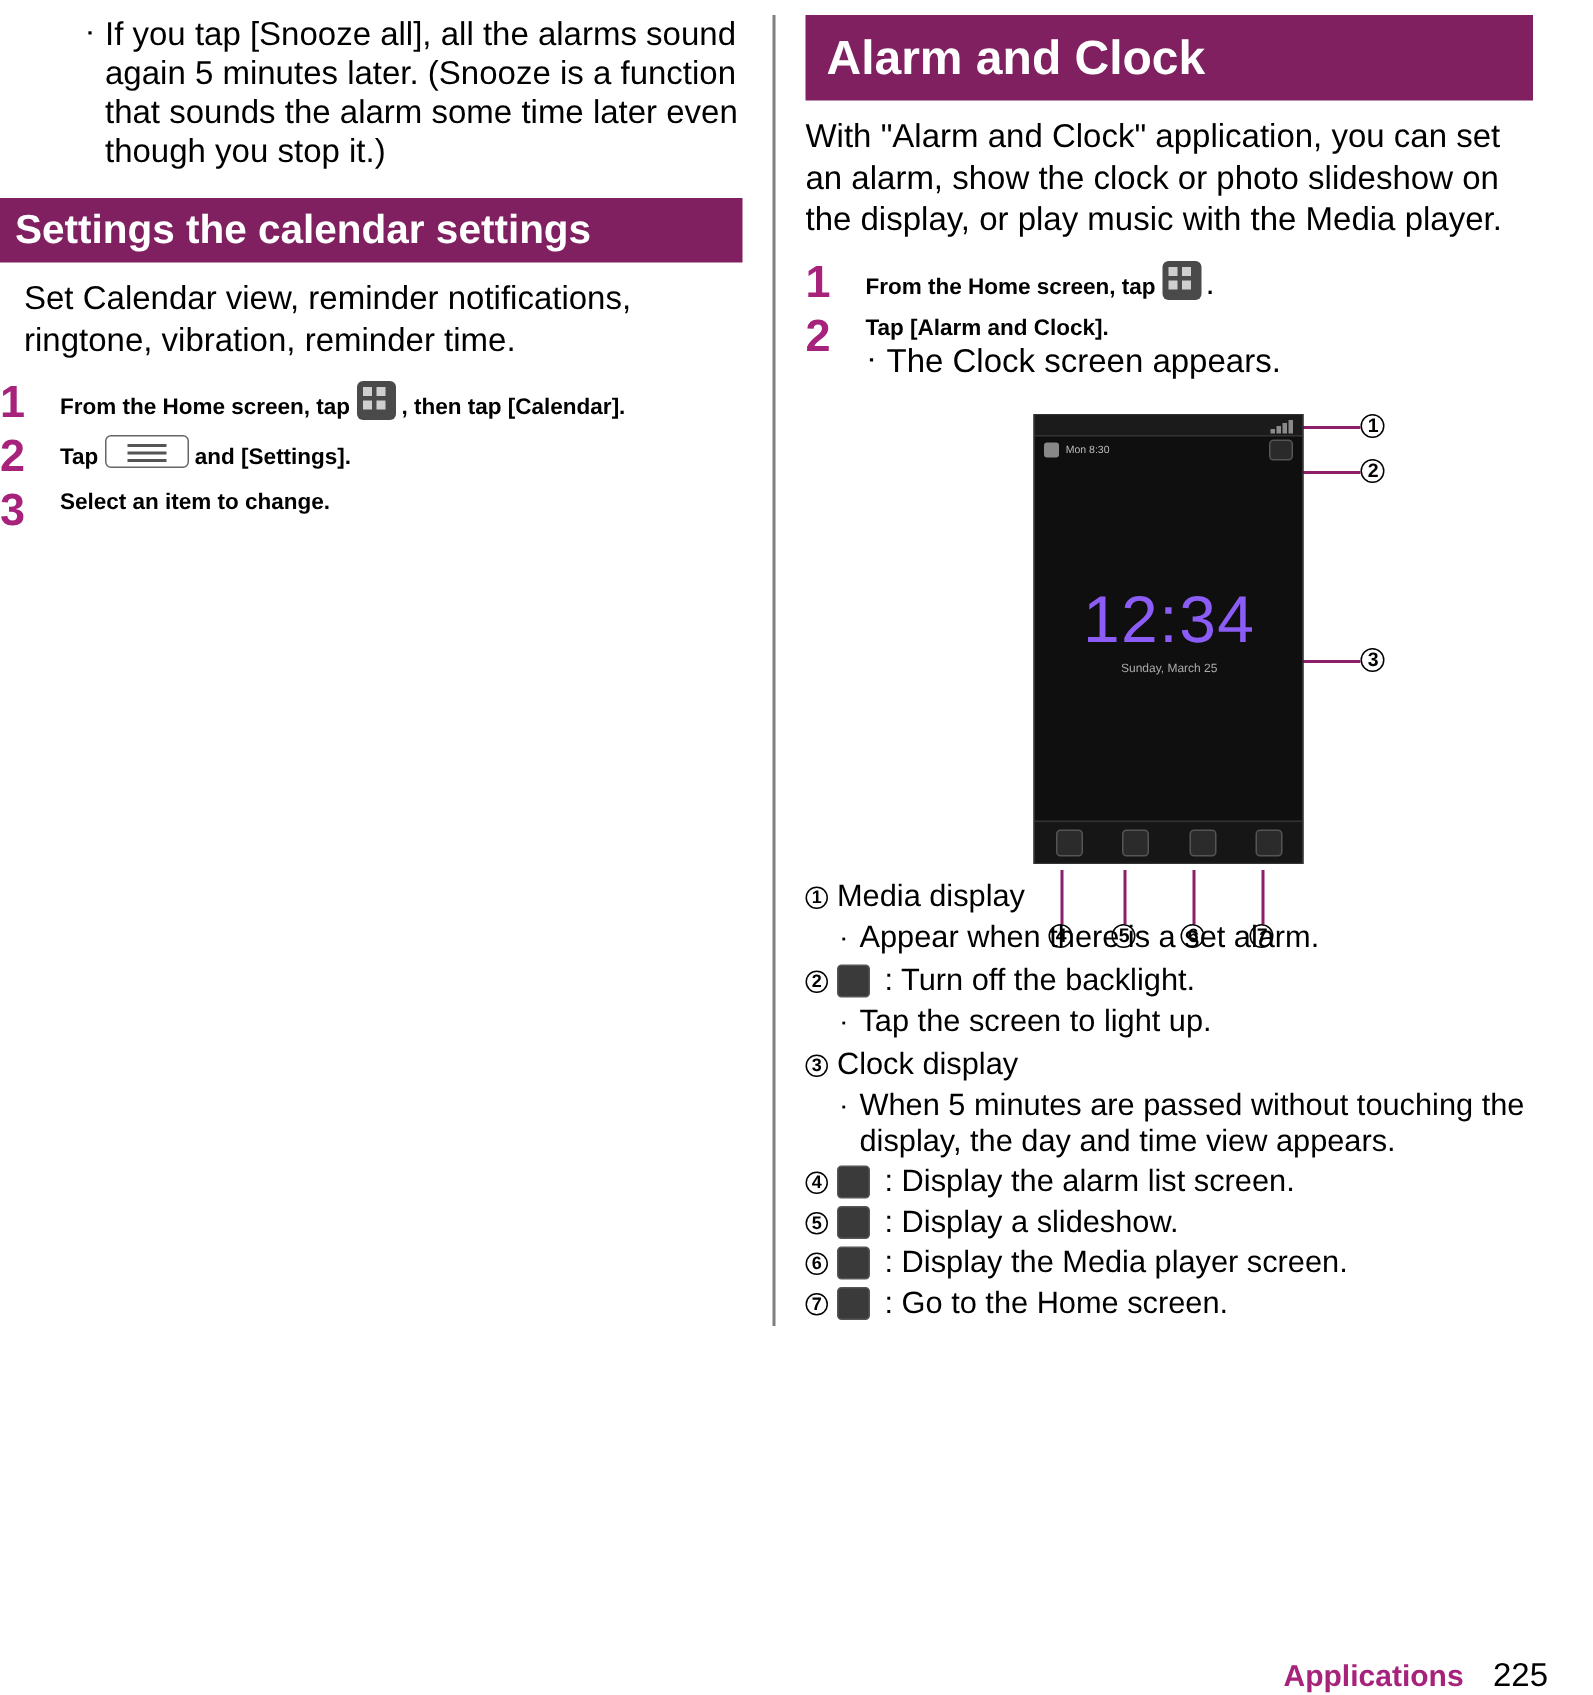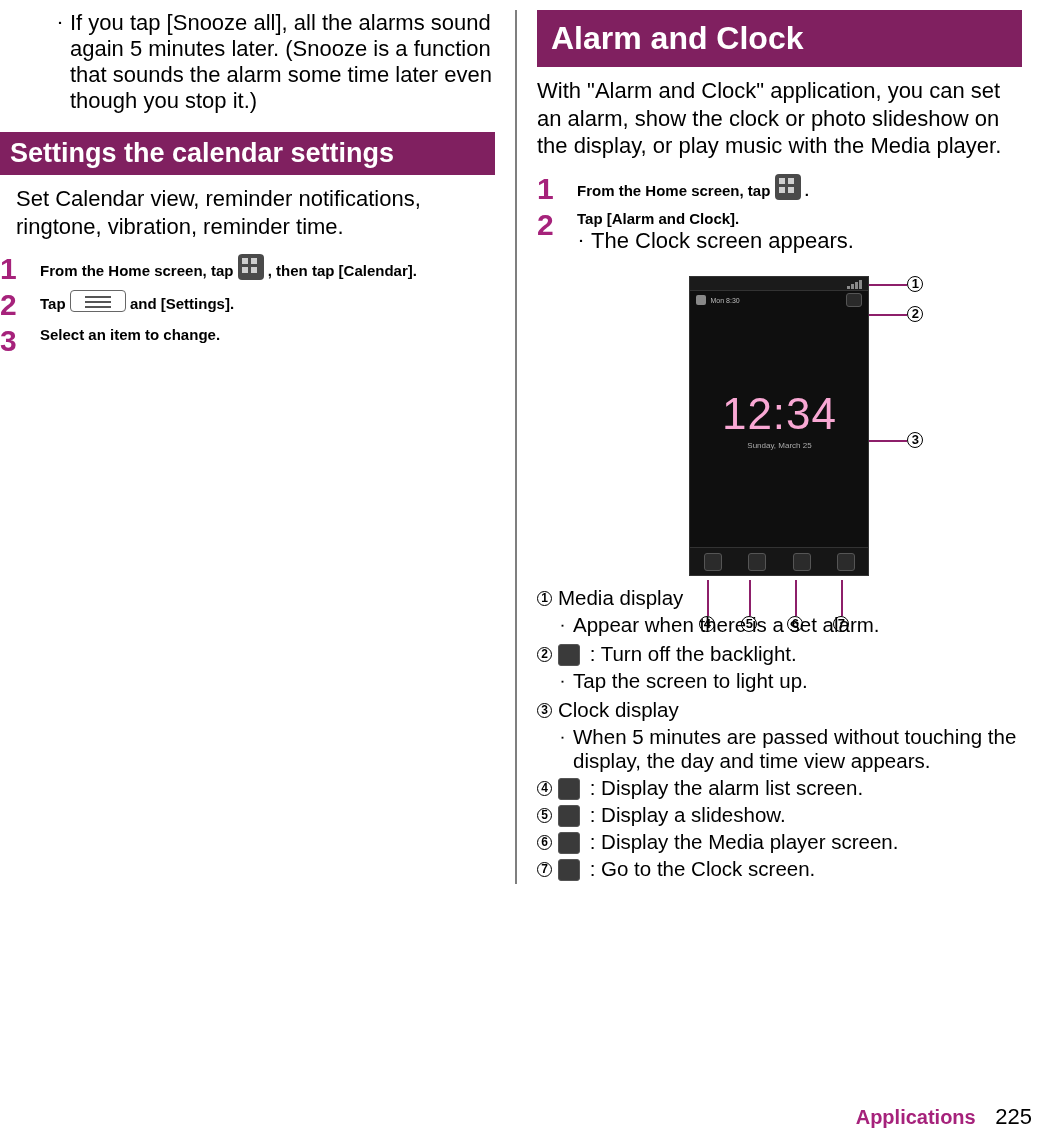--- a/index.html
+++ b/index.html
@@ -73,21 +73,21 @@
     }
     .status { height:14px; background:#1b1b1b; border-bottom:1px solid #333; position:relative;}
     .status .sig { position:absolute; right:6px; top:2px; display:flex; gap:1px;}
     .status .bar{ width:3px; background:#8a8a8a;}
     .status .b1{height:3px;margin-top:7px}.status .b2{height:5px;margin-top:5px}.status .b3{height:7px;margin-top:3px}.status .b4{height:9px;margin-top:1px}
     .datebar { height:18px; display:flex; align-items:center; justify-content:space-between; padding:0 6px;}
     .datebar .alarmind { width:10px;height:10px;border-radius:2px;background:#888;}
     .datebar .btn { width:16px;height:14px;border-radius:3px;background:#2a2a2a;border:1px solid #555;}
     .datebar .date { font-size:7px;color:#bbb;}
     .clockzone { height:220px; display:flex; flex-direction:column; align-items:center; justify-content:center;}
-    .clock-time { font-family: "Arial Narrow", Arial; font-weight:200; color:#f9a8d4; font-size:44px; letter-spacing:1px;}
+    .clock-time { font-family: "Arial Narrow", Arial; font-weight:200; color:#8b5cf6; font-size:44px; letter-spacing:1px;}
     .clock-day { font-size:8px; color:#aaa; margin-top:2px;}
     .bottombar { position:absolute; bottom:0; left:0; right:0; height:28px; background:#161616; border-top:1px solid #333; display:flex; justify-content:space-around; align-items:center;}
     .bottombar .ic { width:18px;height:18px; background:#2b2b2b; border:1px solid #555; border-radius:3px;}
     .callout-label {
       position:absolute; font-family: Arial; font-weight:bold;
       font-size:13px; width:16px;height:16px; line-height:14px; text-align:center;
       border:1.5px solid #000; border-radius:50%;
     }
     .lead { position:absolute; background:#8d1f6a; }
     .lead-h { height:1.5px; }
@@ -273,21 +273,21 @@
         <span>
           <span class="li-icon"></span>
           <span>: Display the Media player screen.</span>
         </span>
       </div>
 
       <div class="legend-row">
         <span class="circ">7</span>
         <span>
           <span class="li-icon"></span>
-          <span>: Go to the Clock screen.</span>
+          <span>: Go to the Home screen.</span>
         </span>
       </div>
     </div>
   </div>
 </div>
 
 <div class="footer">
   <span class="apps">Applications</span>
   <span class="pg">225</span>
 </div>

